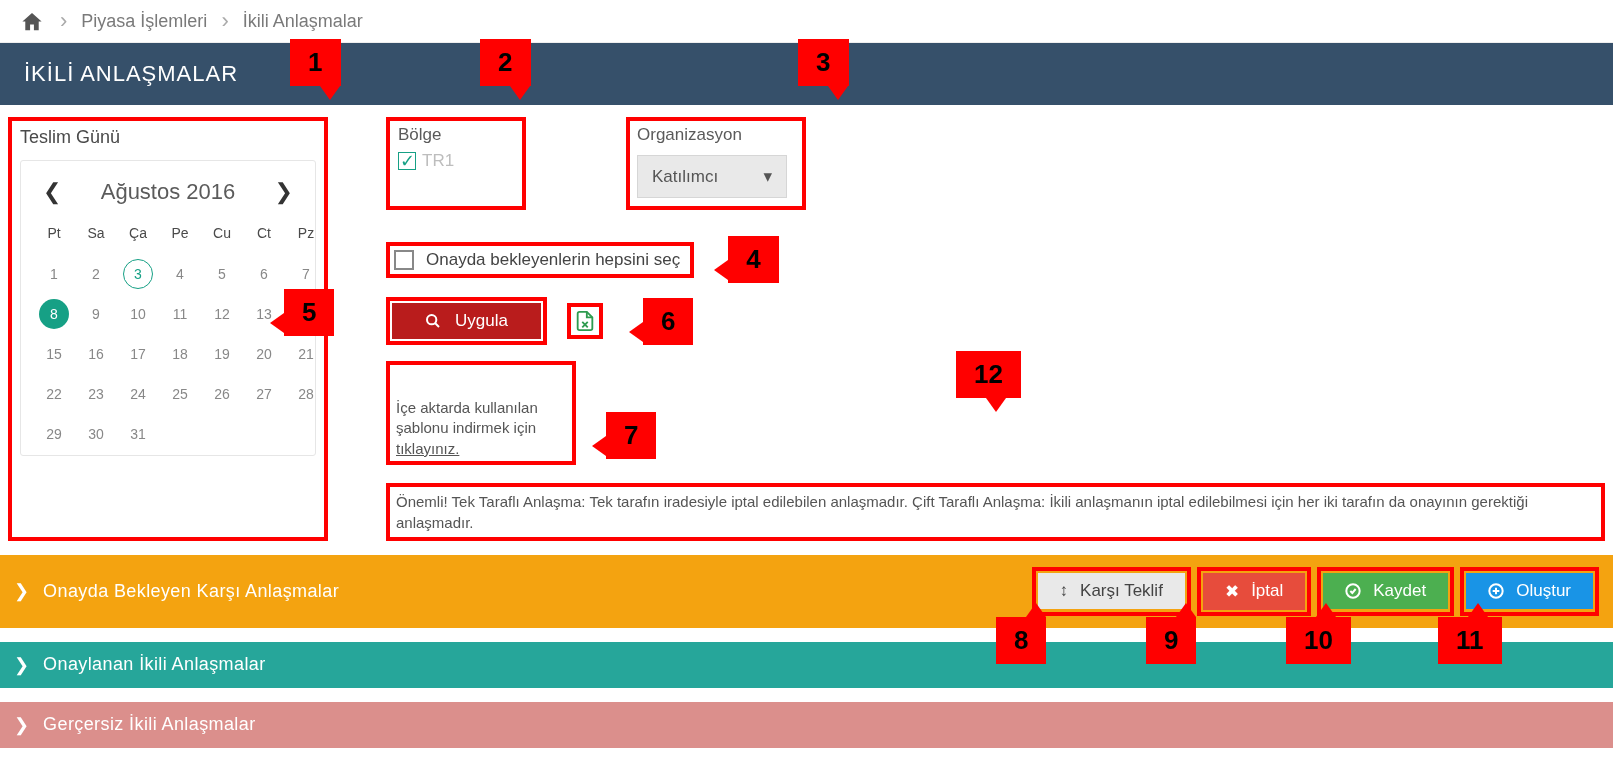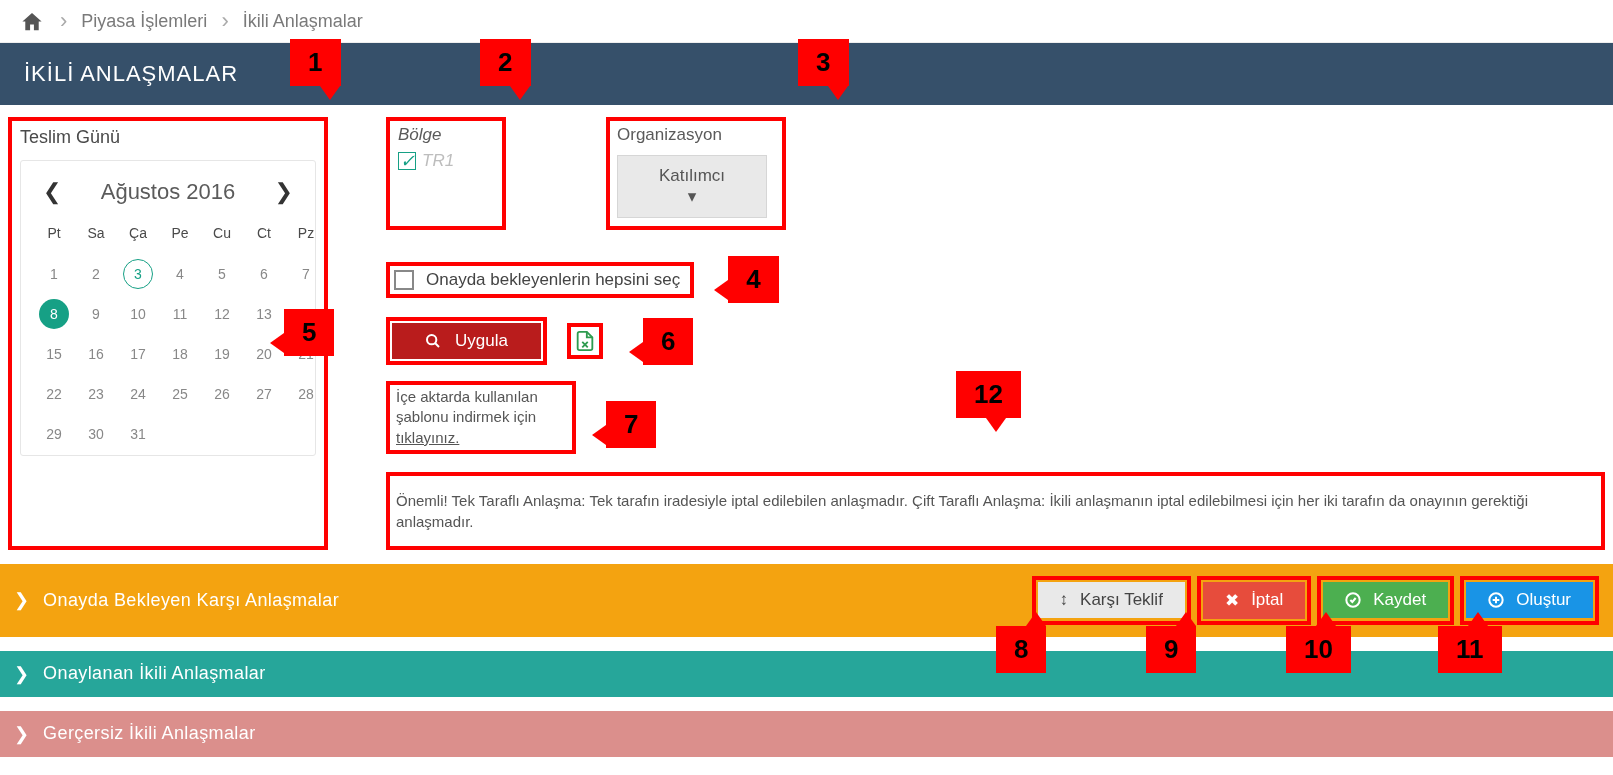--- a/index.html
+++ b/index.html
@@ -32,38 +32,38 @@
   .cal-cell.selected .circle { background: #16a085; color: #fff; border-radius: 50%; width: 30px; height: 30px; display:flex;align-items:center;justify-content:center;}
 
   
   .right-col { flex: 1; position: relative; }
   .field-row { display: flex; gap: 100px; margin-bottom: 26px; }
   .field-box { border: 4px solid red; padding: 4px 8px 8px 8px; }
   .field-box .lbl { font-size: 17px; color: #5a5a5a; }
   .region-val { display:flex; align-items:center; gap:6px; margin-top: 6px; color:#bdbdbd; font-size:17px;}
   .region-chk { width:18px; height:18px; border:1px solid #16a085; position:relative;}
   .region-chk::after{content:"✓"; color:#16a085; position:absolute; left:1px; top:-3px; font-size:18px;}
-  .org-select { margin-top:10px; background:#e9e9e9; border:1px solid #d6d6d6; padding:10px 14px; font-size:17px; display:flex; justify-content:space-between; align-items:center; width:150px; cursor:pointer; color:#555;flex-direction:column;}
+  .org-select { margin-top:10px; background:#e9e9e9; border:1px solid #d6d6d6; padding:10px 14px; font-size:17px; display:flex; justify-content:space-between; align-items:center; width:150px; cursor:pointer; color:#555;}
   
   .pending-row { display:flex; align-items:center; gap:14px; margin-bottom: 14px; }
   .pending-box { border:4px solid red; padding:4px 10px 4px 4px; display:flex; align-items:center; gap:12px; }
   .chk-empty { width:20px; height:20px; border:2px solid #888; }
   .pending-text { font-size:17px; color:#444; }
 
   .apply-row { display:flex; align-items:center; gap:20px; margin-bottom: 16px; }
   .apply-btn-wrap { border:4px solid red; padding:2px; }
   .apply-btn { background:#b91c1c; color:#fff; display:flex; align-items:center; gap:14px; padding:8px 33px; cursor:pointer; font-size:17px;}
   .excel-wrap { border:4px solid red; padding:1px; }
   .excel-btn { background:#fff; width:26px; height:26px; display:flex; align-items:center; justify-content:center; cursor:pointer;}
   
   .template-wrap { border:4px solid red; padding:2px 6px; width:190px; margin-bottom: 18px; }
-  .template-text { font-size:15px; color:#555; cursor:pointer; line-height:1.35; }
+  .template-text { font-size:15px; color:#555; cursor:pointer; line-height:1.35;margin-top:31px; }
   .template-text .under { text-decoration: underline; }
   
-  .note-wrap { border:4px solid red; padding:14px 6px; position:relative; }
+  .note-wrap { border:4px solid red; padding:4px 6px; position:relative; }
   .note-text { font-size:15px; color:#555; line-height:1.4; }
 
   
   .callout { position:absolute; background:red; color:#000; font-size:26px; font-weight:600; text-align:center; padding:8px 18px; z-index:20; }
   .callout::after { content:""; position:absolute; width:0;height:0; border-left:10px solid transparent; border-right:10px solid transparent; border-top:14px solid red; bottom:-14px; left:30px;}
   .callout.tail-up::after { border-top:none; border-bottom:14px solid red; top:-14px; bottom:auto; }
   .callout.tail-left::after { border-top:10px solid transparent; border-bottom:10px solid transparent; border-left:none; border-right:14px solid red; left:-14px; top:24px; bottom:auto; }
 
   
   .bar { display:flex; align-items:center; justify-content:space-between; padding:12px 14px; margin-bottom:14px; color:#fff; position:relative;}
@@ -215,21 +215,21 @@
           </div>
           <div class="cal-cell">
             <span>31</span>
           </div>
         </div>
     </div>
   </div>
 
   <div class="right-col">
     <div class="field-row">
-      <div class="field-box" style="width:120px;font-style:italic;">
+      <div class="field-box" style="width:140px;">
         <div class="lbl">Bölge</div>
         <div class="region-val">
           <span class="region-chk"></span>
           <span>TR1</span>
         </div>
       </div>
       <div class="field-box" style="width:180px;padding-left:7px;">
         <div class="lbl">Organizasyon</div>
         <div class="org-select">
           <span>Katılımcı</span>

